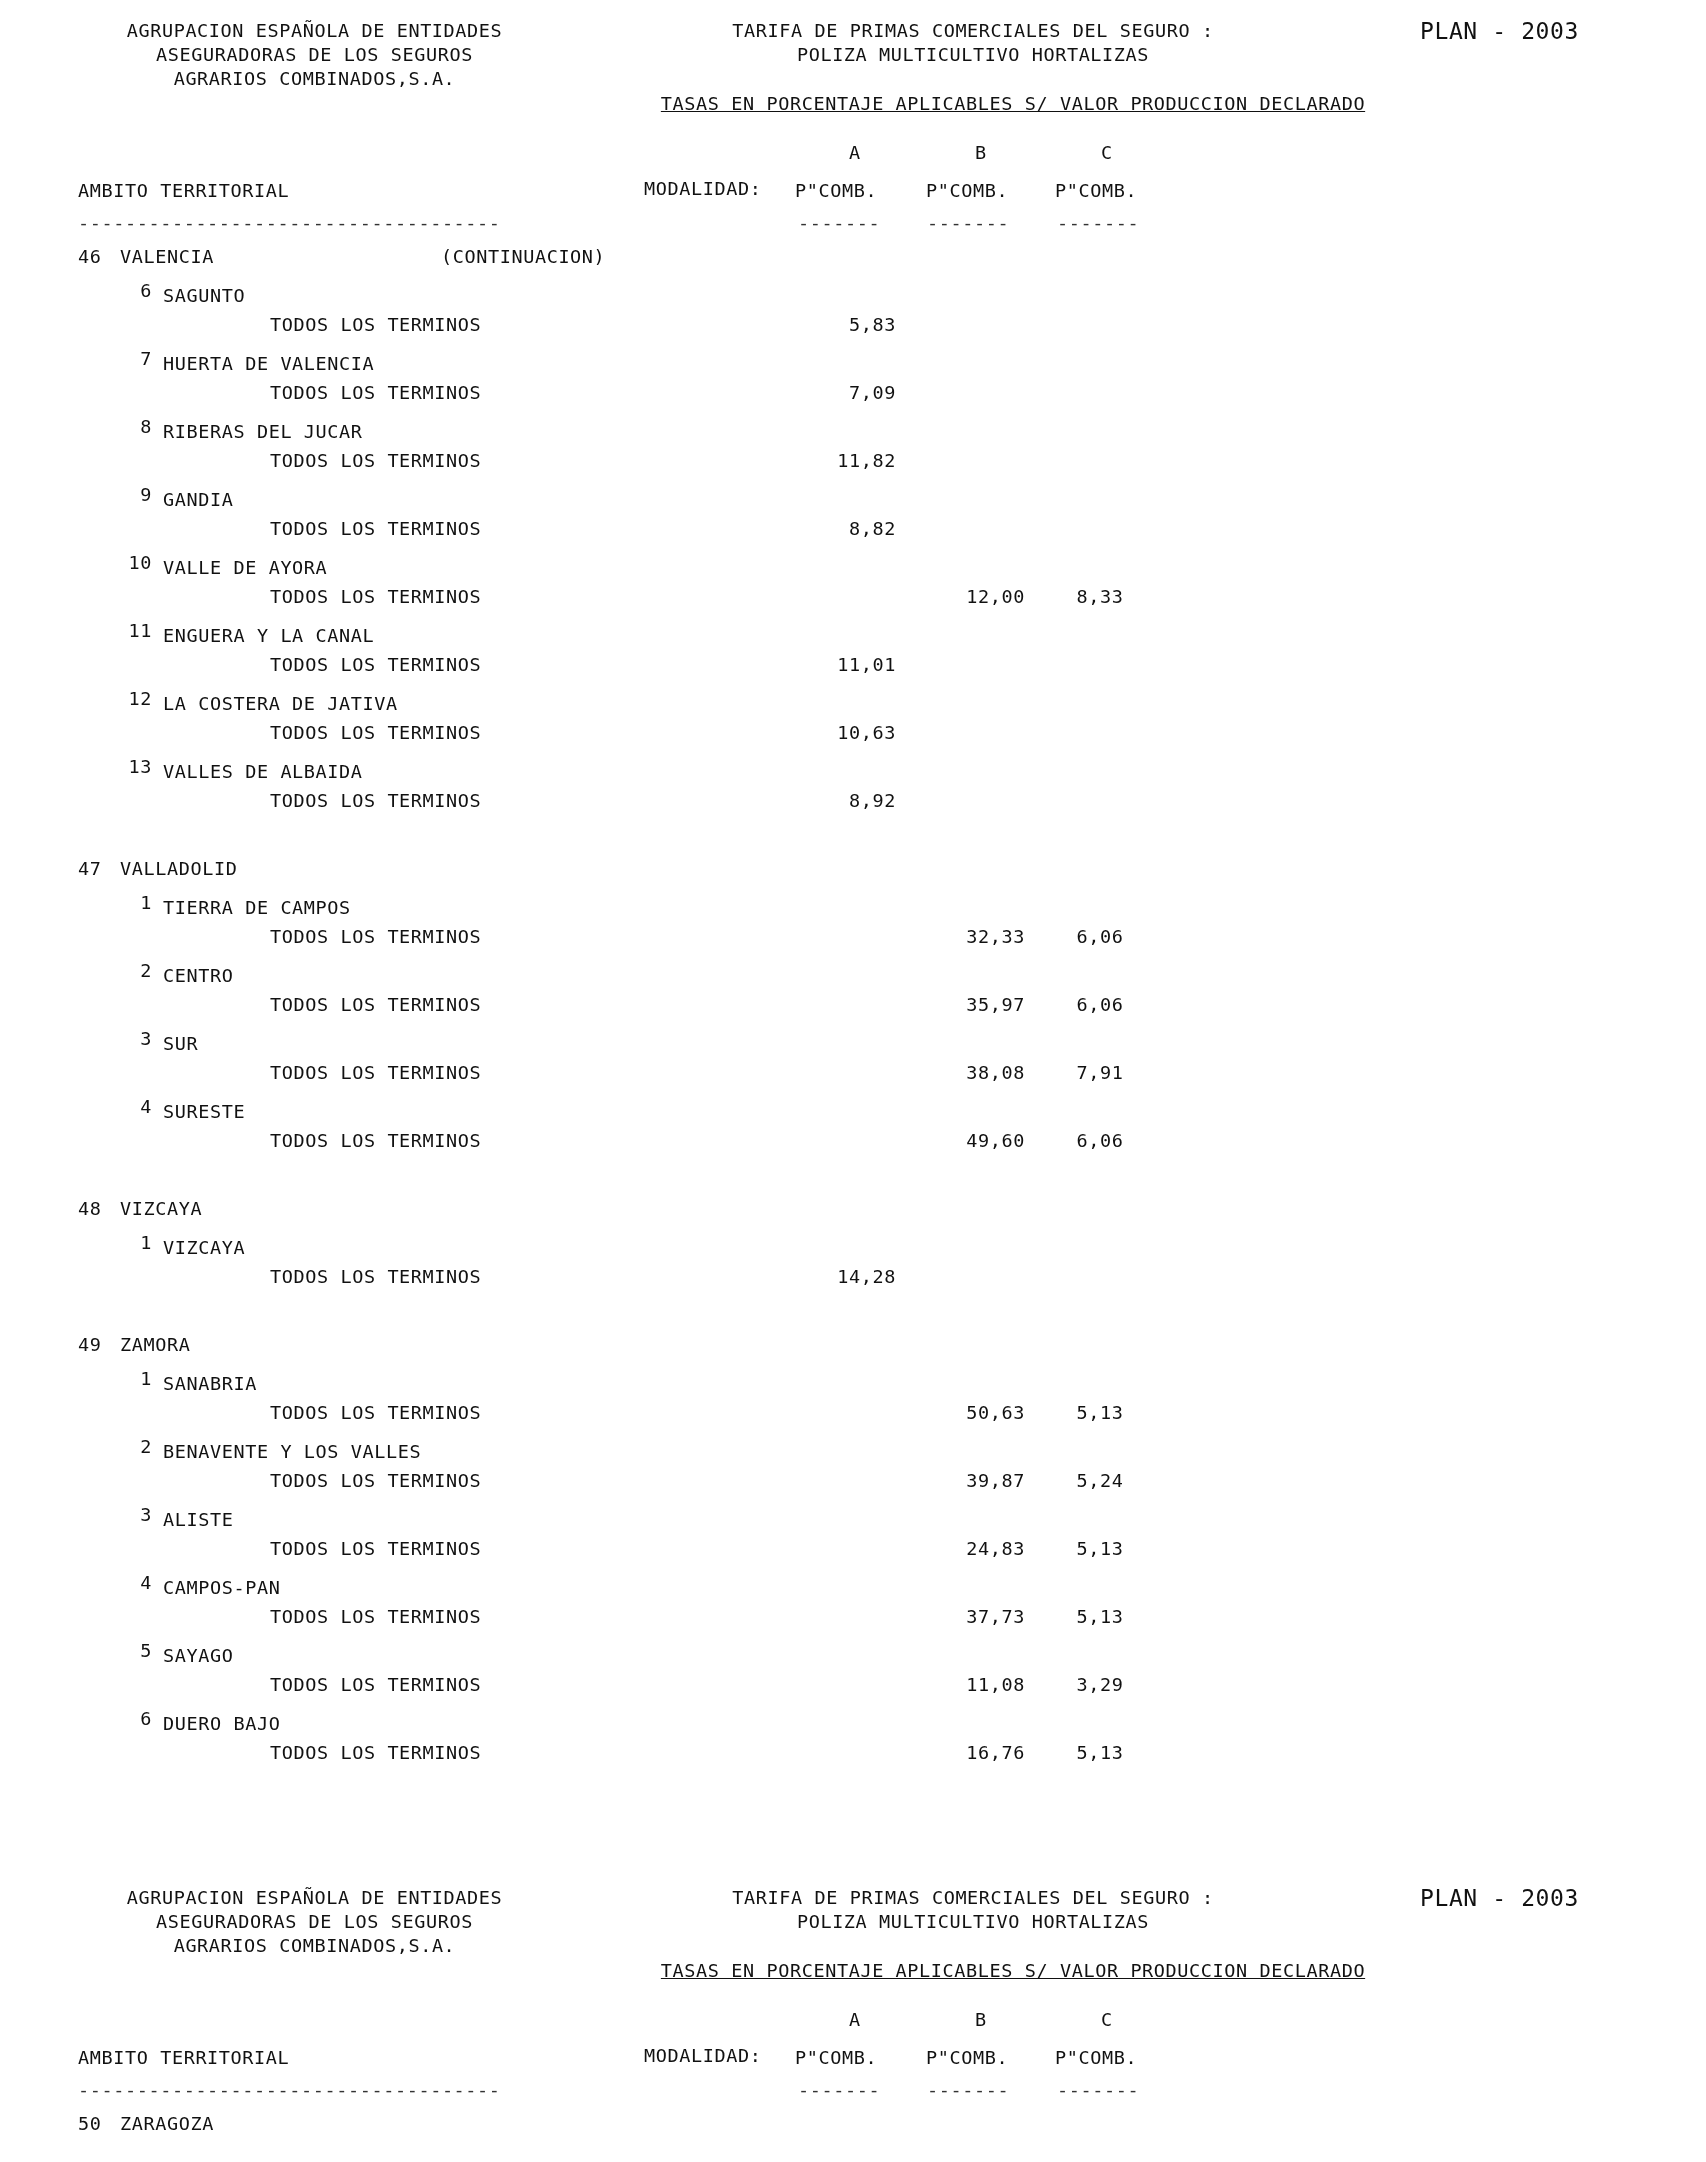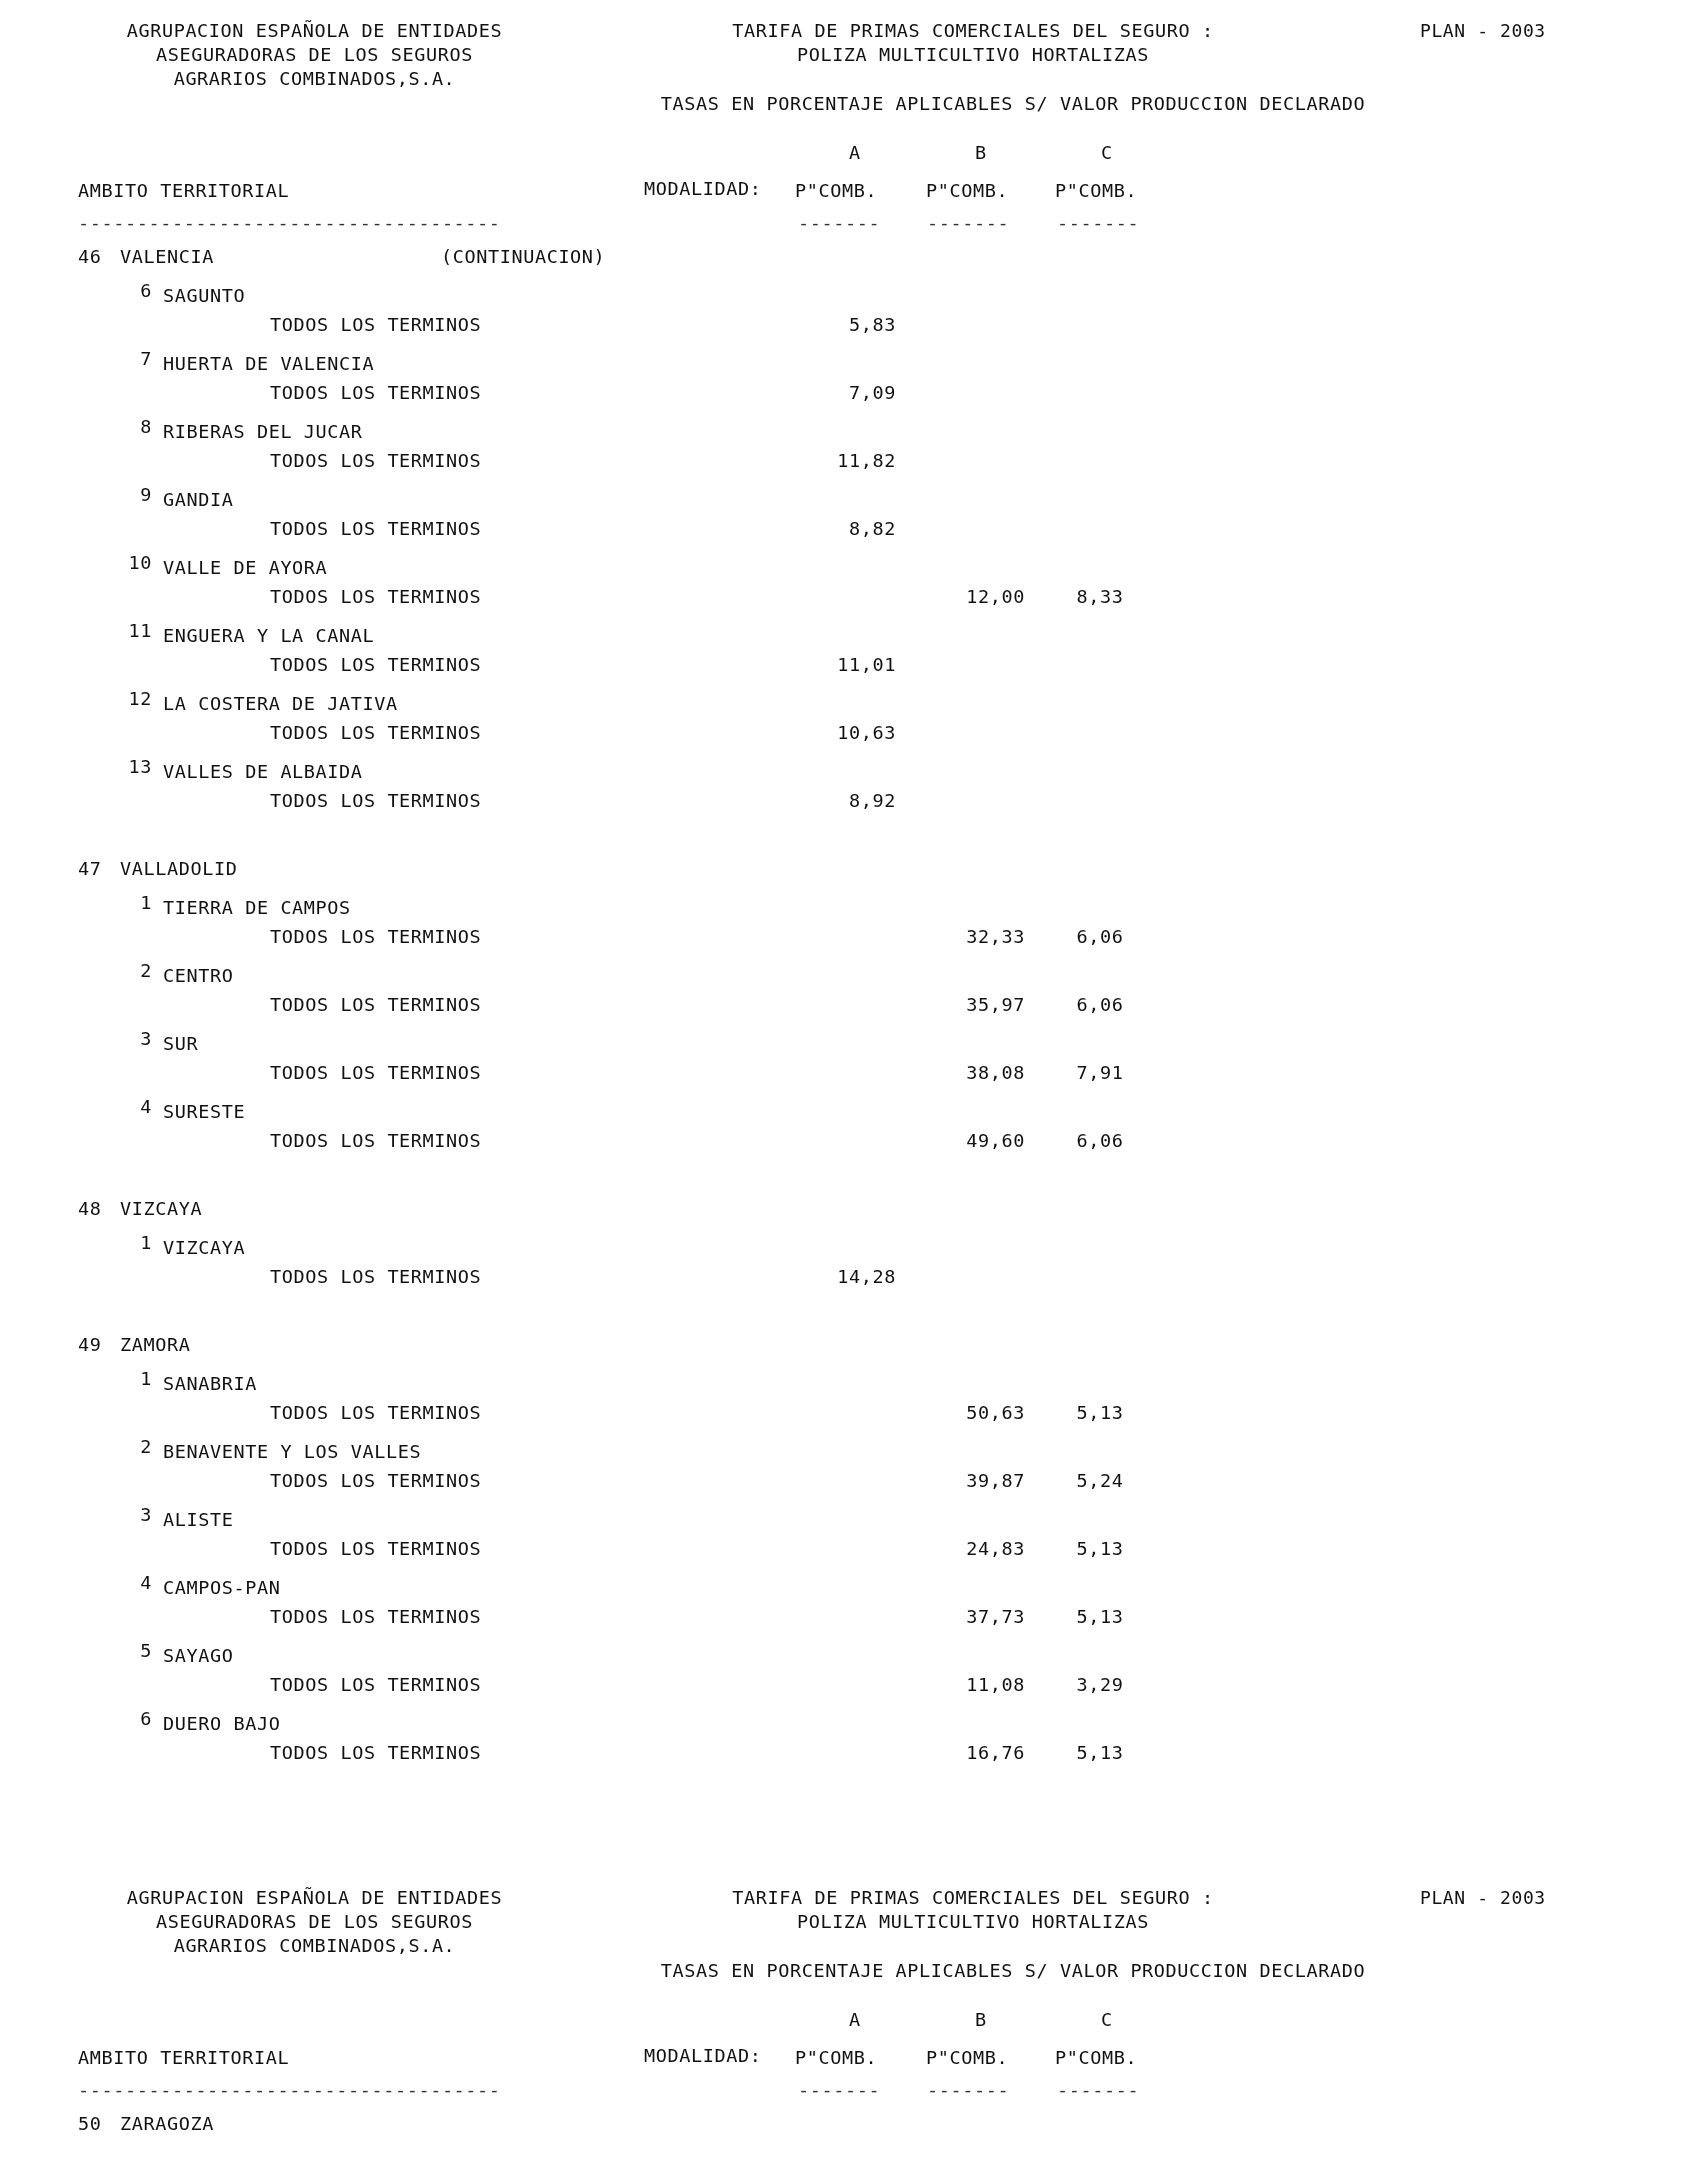--- a/index.html
+++ b/index.html
@@ -41,33 +41,34 @@
     width: 776px;
     text-align: center;
     font-size: 18.5px;
     line-height: 24px;
     letter-spacing: 0.6px;
   }
   .plan-block {
     position: absolute;
     left: 1420px;
     top: 19px;
-    font-size: 18px;
+    font-size: 23px;
     line-height: 24px;
     letter-spacing: 0.6px;
     white-space: pre;
   }
   .rates-line {
     position: absolute;
     left: 587px;
     top: 93px;
     width: 852px;
     text-align: center;
     font-size: 18.5px;
     letter-spacing: 0.6px;
+    text-decoration: underline;
   }
   
   .modality-row {
     position: relative;
     height: 38px;
     font-size: 18.5px;
     letter-spacing: 0.6px;
   }
   .modality-label {
     position: absolute;

